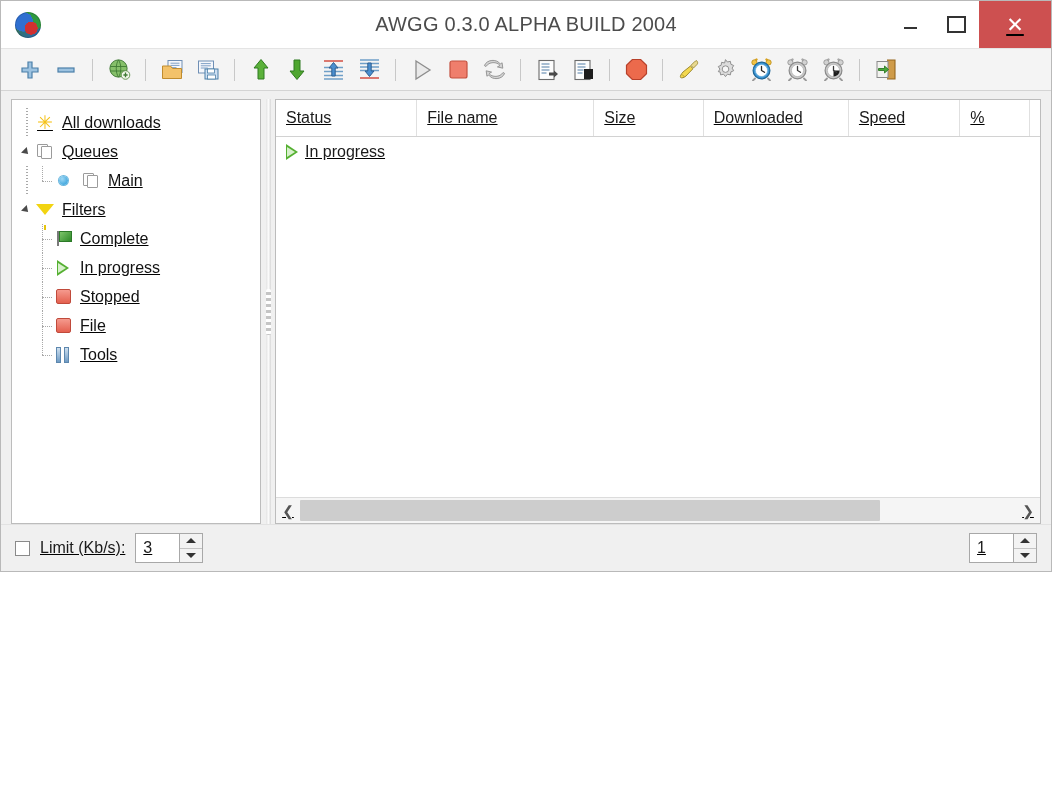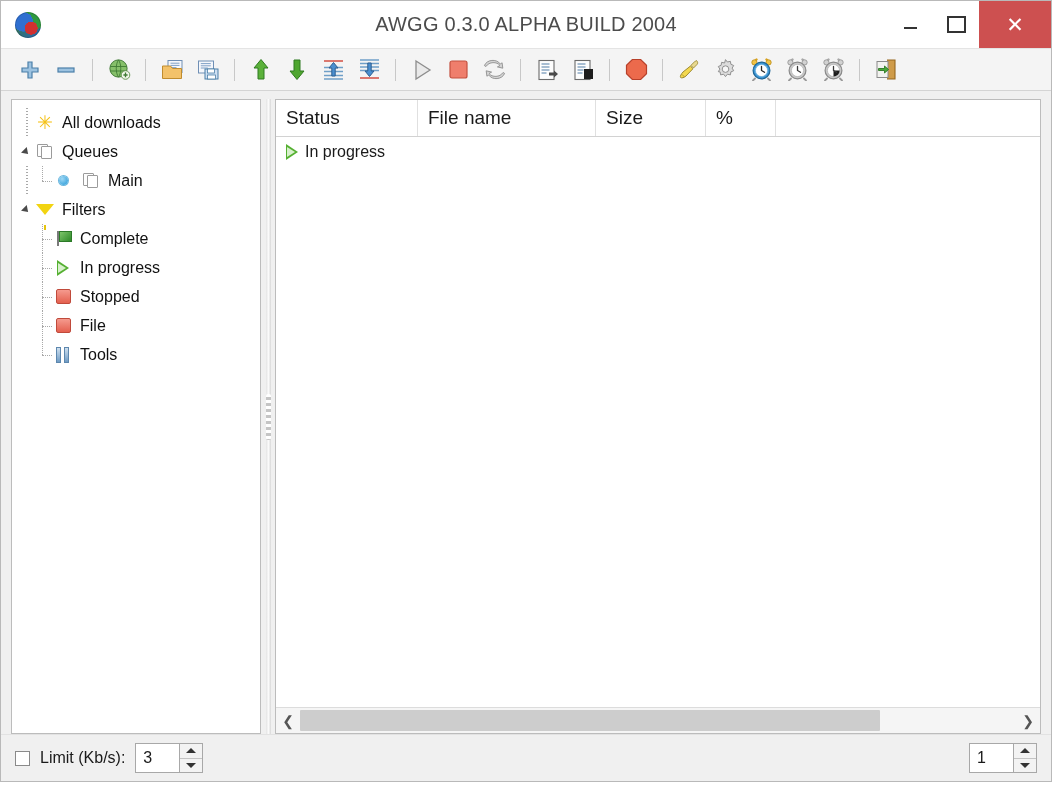--- a/index.html
+++ b/index.html
@@ -5,24 +5,24 @@
   * { box-sizing: border-box; }
   html, body {
     margin: 0; padding: 0;
     width: 1052px; height: 800px;
     background: #ffffff;
     font-family: "Liberation Sans", sans-serif;
     overflow: hidden;
   }
   .window {
     position: relative;
-    width: 1052px; height: 782px;
+    width: 1052px; height: 572px;
     background: #f0f0f0;
     border: 1px solid #b9b9b9;
-    display: flex; flex-direction: column;
+    display: flex; flex-direction: column; text-decoration: underline;
   }
 
   
   .titlebar {
     height: 48px; min-height: 48px;
     background: #ffffff;
     display: flex; align-items: center;
     position: relative;
     border-bottom: 1px solid #e4e4e4;
   }
@@ -228,21 +228,21 @@
     background: linear-gradient(180deg,#cfe0ef,#6f9bc4);
     border: 1px solid #5d87ae;
   }
 
   
   .list-header {
     height: 37px; min-height: 37px;
     display: flex; align-items: center;
     background: #ffffff;
     border-bottom: 1px solid #d2d2d2;
-    font-size: 19px; color: #1a1a1a;
+    font-size: 16px; color: #1a1a1a;
   }
   .hcell {
     height: 100%; display: flex; align-items: center;
     padding-left: 10px;
     border-right: 1px solid #e0e0e0;
     cursor: default; white-space: nowrap; overflow: hidden;
   }
   .list-rows { flex: 1; overflow: hidden; background: #fff; }
   .list-row {
     display: flex; align-items: center; height: 30px;
@@ -600,20 +600,22 @@
           <div class="grip"></div>
         </div>
     </div>
 
     <div class="list-panel">
 
       <div class="list-header">
         <div class="hcell" style="width:142px">Status</div>
         <div class="hcell" style="width:178px">File name</div>
         <div class="hcell" style="width:110px">Size</div>
+        <div class="hcell" style="width:146px">Downloaded</div>
+        <div class="hcell" style="width:112px">Speed</div>
         <div class="hcell" style="width:70px">%</div>
         <div class="hcell" style="flex:1;border-right:none"></div>
       </div>
 
       <div class="list-rows">
         <div class="list-row">
           <div class="rcell" style="width:142px">
             <span class="ico-play"></span>
             <span>In progress</span>
           </div>

